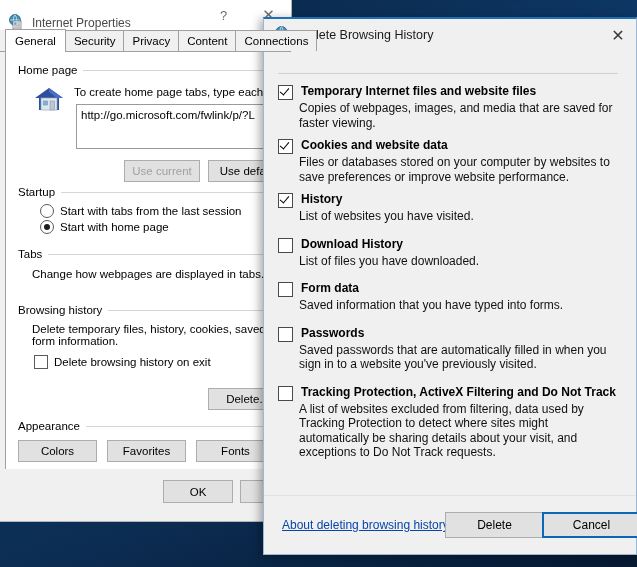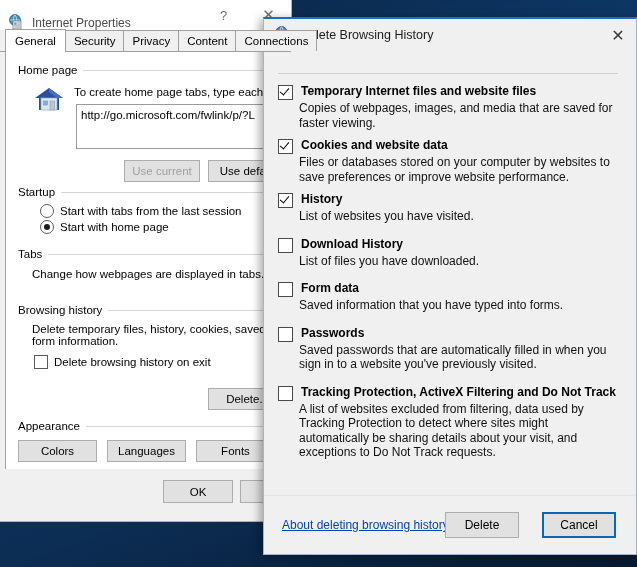--- a/index.html
+++ b/index.html
@@ -313,21 +313,21 @@
     left: 18px;
     top: 22px;
     font-size: 12px;
     color: #0645ad;
     text-decoration: underline;
     cursor: pointer;
   }
   #dbh-footer .btn {
     position: absolute;
     top: 16px;
-    width: 74px;
+    width: 99px;
     height: 26px;
     font-size: 12px;
     background: #e1e1e1;
   }
   #btn-delete { left: 181px; }
   #btn-cancel {
     left: 278px;
     background: #e1e1e1;
     border: 2px solid #0a66b7;
   }
@@ -425,21 +425,21 @@
       <div class="btn" style="position:absolute; left:190px; top:84px; width:76px;">Delete..</div>
     </div>
 
     <div class="group" style="top:368px;">
       <div class="group-label">
         <span>Appearance</span>
         <span class="rule"></span>
       </div>
       <div style="margin-top:8px; display:flex; gap:10px;">
         <div class="btn" style="width:84px;">Colors</div>
-        <div class="btn" style="width:84px;">Languages</div>
+        <div class="btn" style="width:84px;">Favorites</div>
         <div class="btn" style="width:84px;">Fonts</div>
       </div>
     </div>
 
   </div>
 
   <div id="ie-footer">
     <div class="btn" style="left:163px;">OK</div>
     <div class="btn" style="left:240px; width:70px;"></div>
   </div>

